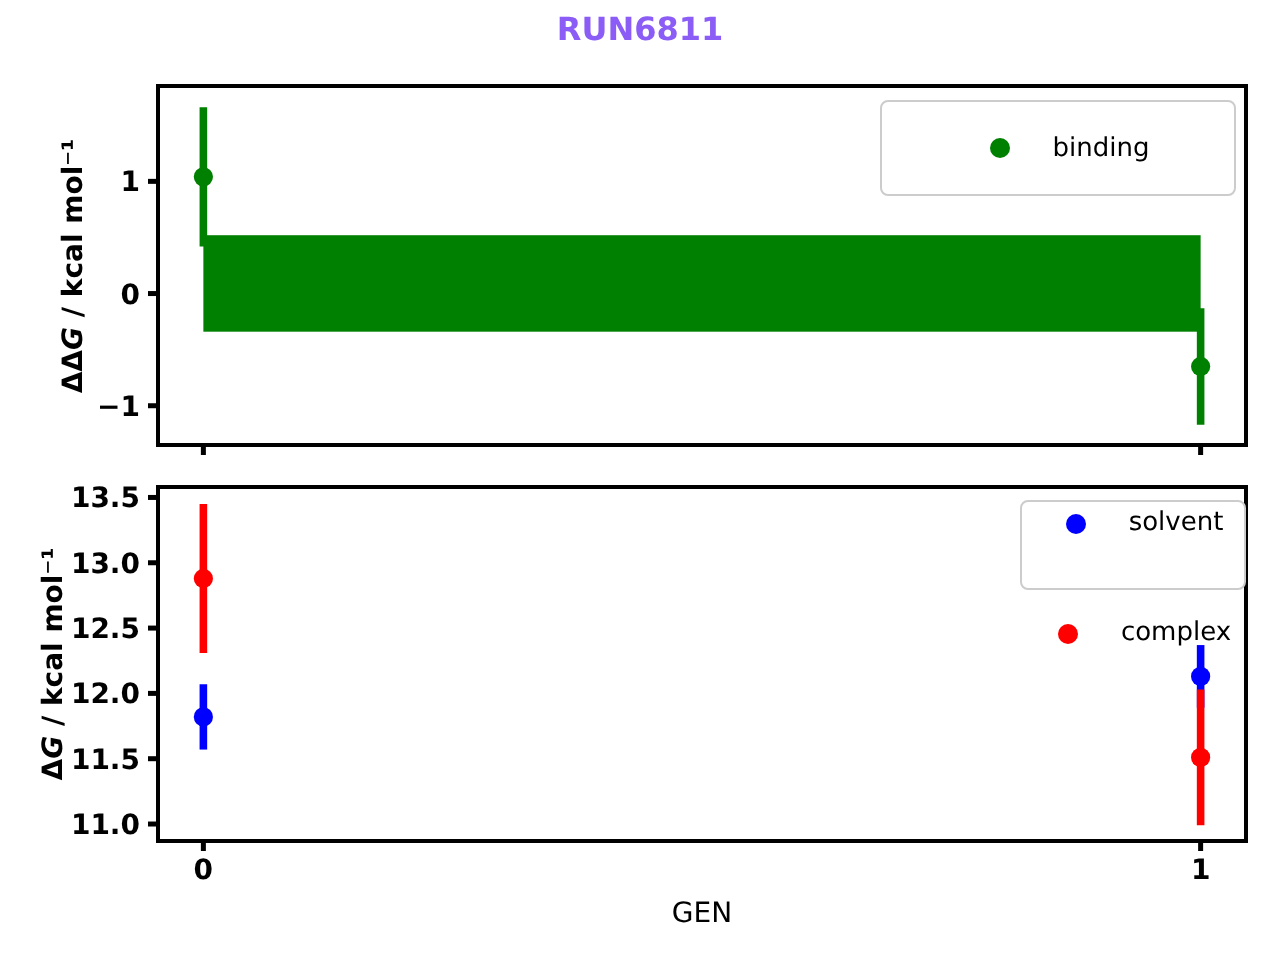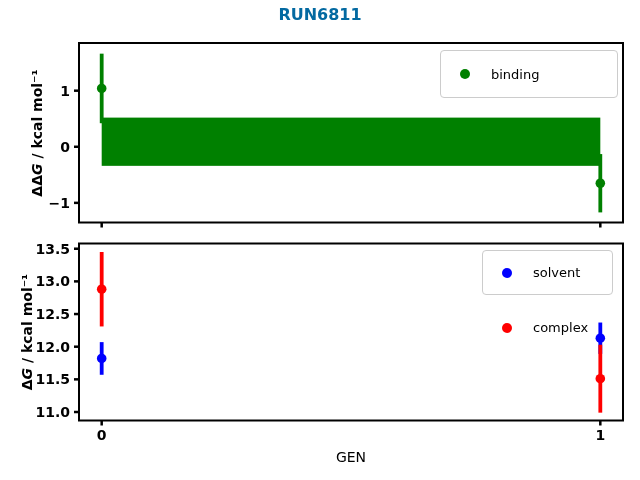--- a/index.html
+++ b/index.html
@@ -2,44 +2,44 @@
 <html><head>
 <meta charset="utf-8">
 <style>
   html,body { margin:0; padding:0; background:#fff; }
   .figure {
     position:relative; width:640px; height:480px; background:#fff;
     font-family:"DejaVu Sans", sans-serif; overflow:hidden;
   }
   .suptitle {
     position:absolute; left:320px; top:5px; transform:translateX(-50%);
-    font-size:16px; font-weight:bold; color:#0369a1; white-space:nowrap;
+    font-size:16px; font-weight:bold; color:#8b5cf6; white-space:nowrap;
   }
   #plot-svg { position:absolute; left:0; top:0; }
   svg text.ticklabel {
     font-family:"DejaVu Sans", sans-serif; font-size:14px; font-weight:bold; fill:#000;
   }
   .ylabel {
     position:absolute; transform:translate(-50%,-50%) rotate(-90deg);
     font-size:14px; font-weight:bold; color:#000; white-space:nowrap;
   }
   .ylabel-top { left:37px; top:133px; }
   .ylabel-bottom { left:27px; top:332px; }
   .ylabel .sym { font-style:italic; }
   .xlabel {
     position:absolute; left:351px; top:449px; transform:translateX(-50%);
     font-size:14px; font-weight:normal; color:#000; white-space:nowrap;
   }
   .legend {
     position:absolute; box-sizing:border-box;
     border:1px solid #cccccc; border-radius:4px; background:rgba(255,255,255,0.85);
-    display:flex; flex-direction:column; justify-content:space-around; padding:14px 7px;
+    display:flex; flex-direction:column; justify-content:space-around; padding:3px 7px;align-items:center;
   }
   .legend-top { left:440px; top:50px; width:178px; height:48px; }
-  .legend-bottom { left:482px; top:250px; width:131px; height:45px;gap:40px; }
+  .legend-bottom { left:510px; top:250px; width:113px; height:45px;gap:40px; }
   .legend-row { display:flex; align-items:center; }
   .legend-handle-box { width:34px; min-width:34px; display:flex; justify-content:center; align-items:center; }
   .legend-label { font-size:13px; color:#000; white-space:nowrap; margin-left:9px; }
   .handle-circle { width:10px; height:10px; border-radius:50%; display:inline-block; }
   .handle-dotted { width:32px; height:0; border-top-width:3px; border-top-style:dotted; display:inline-block; }
 </style>
 </head>
 <body>
 
 <div class="figure">

